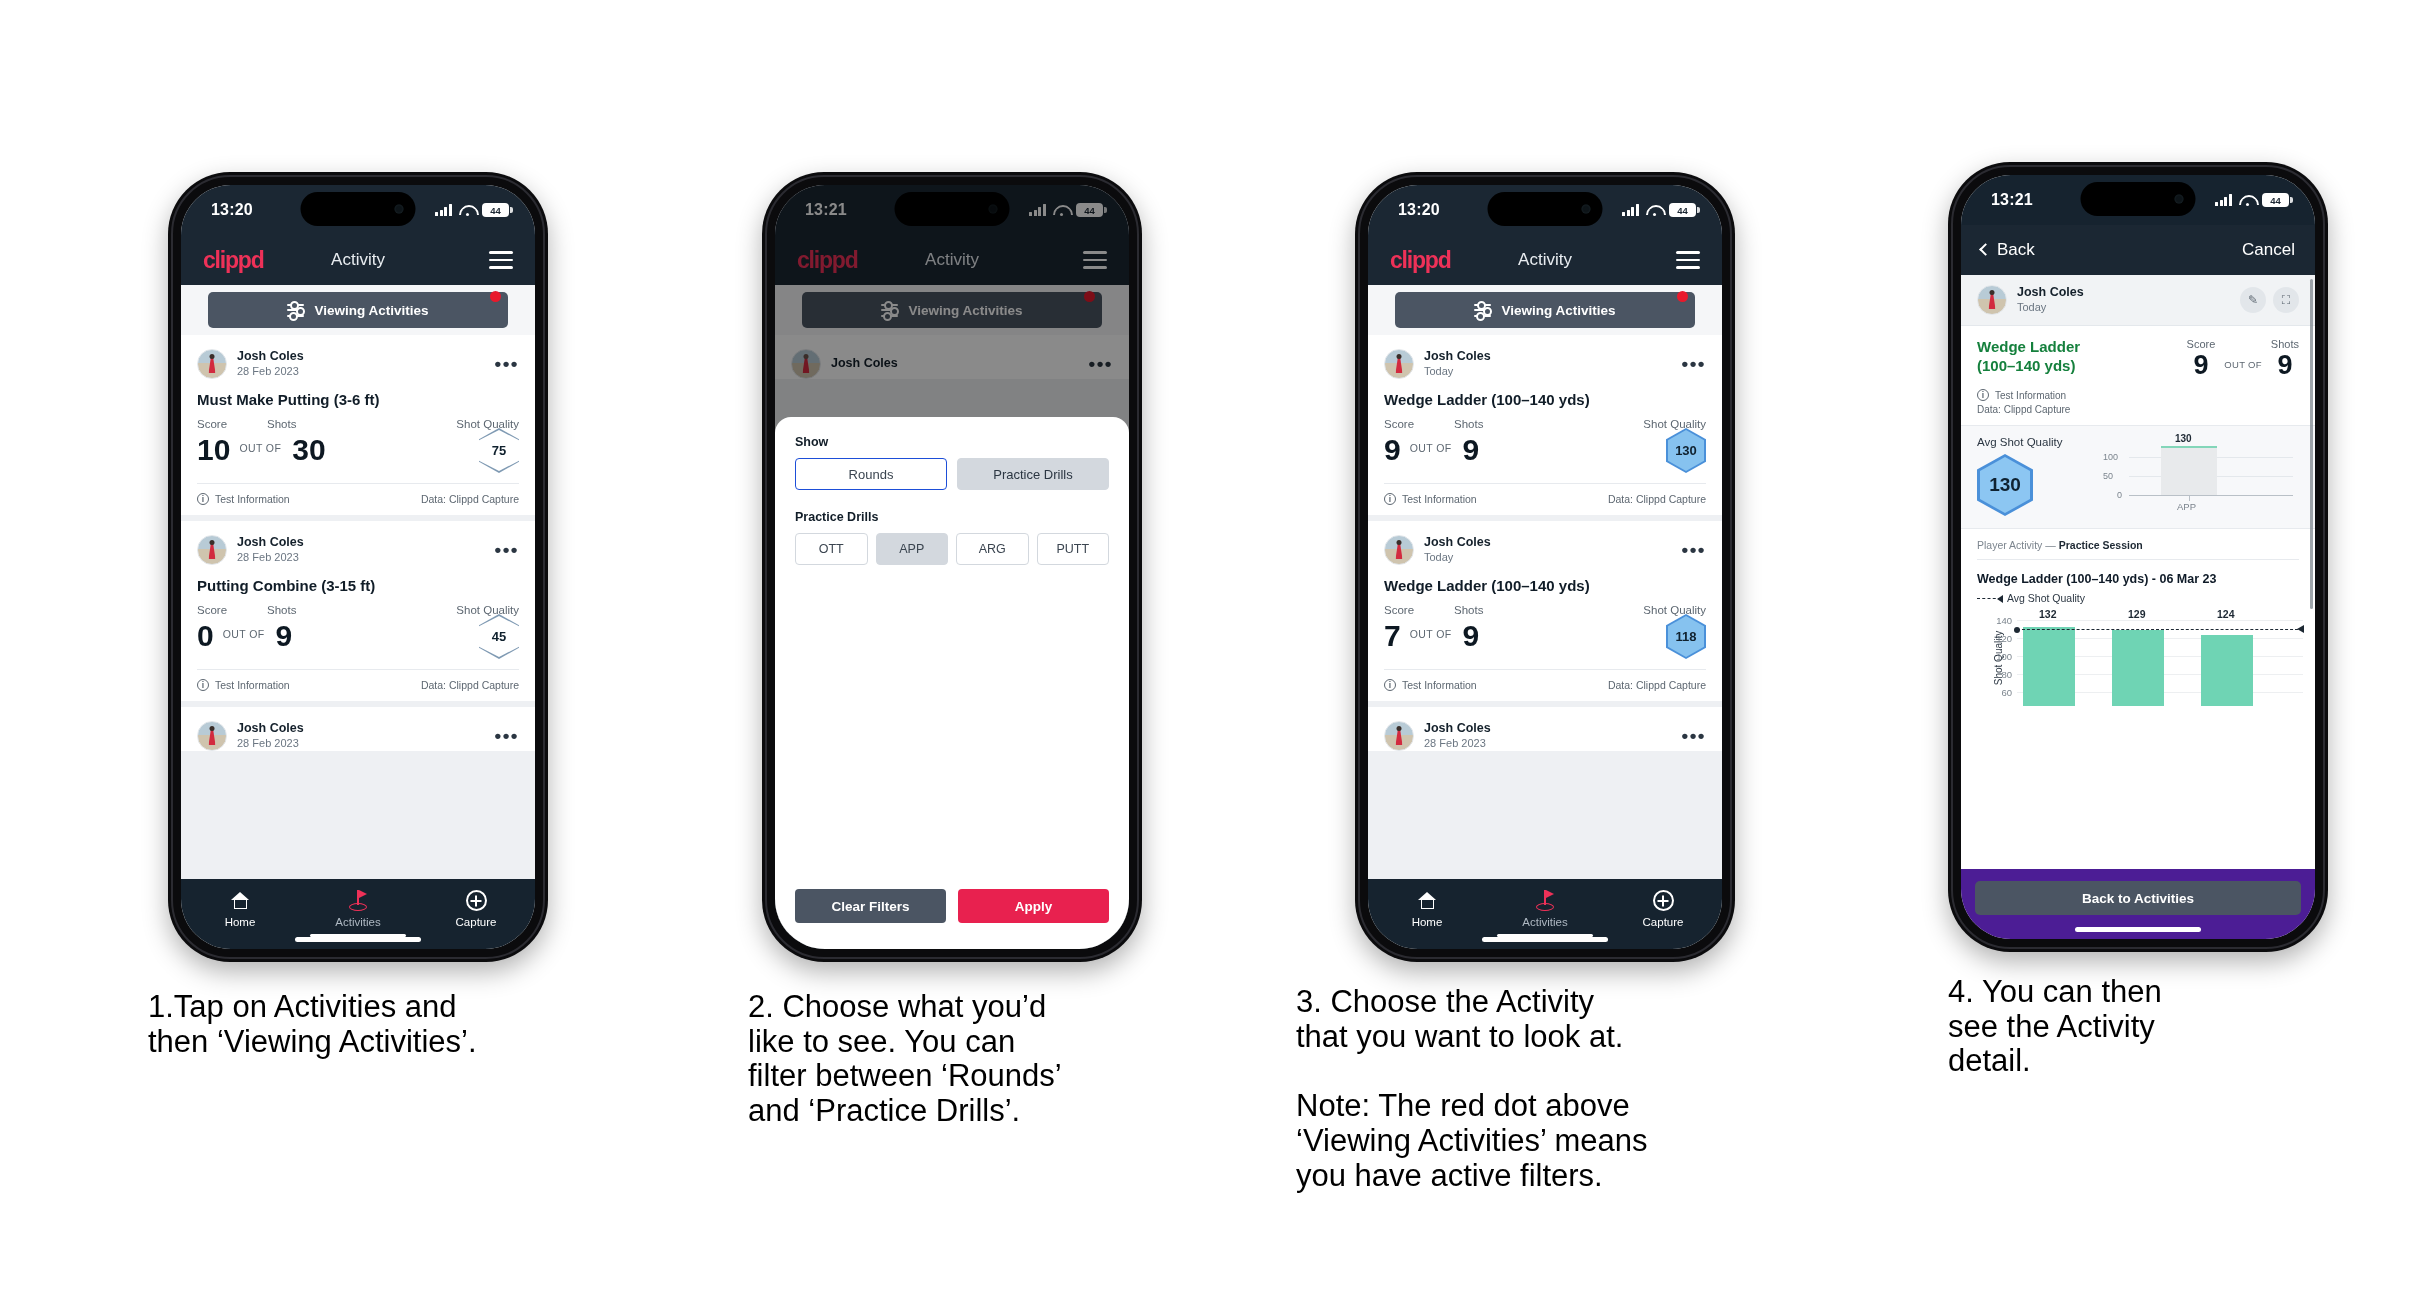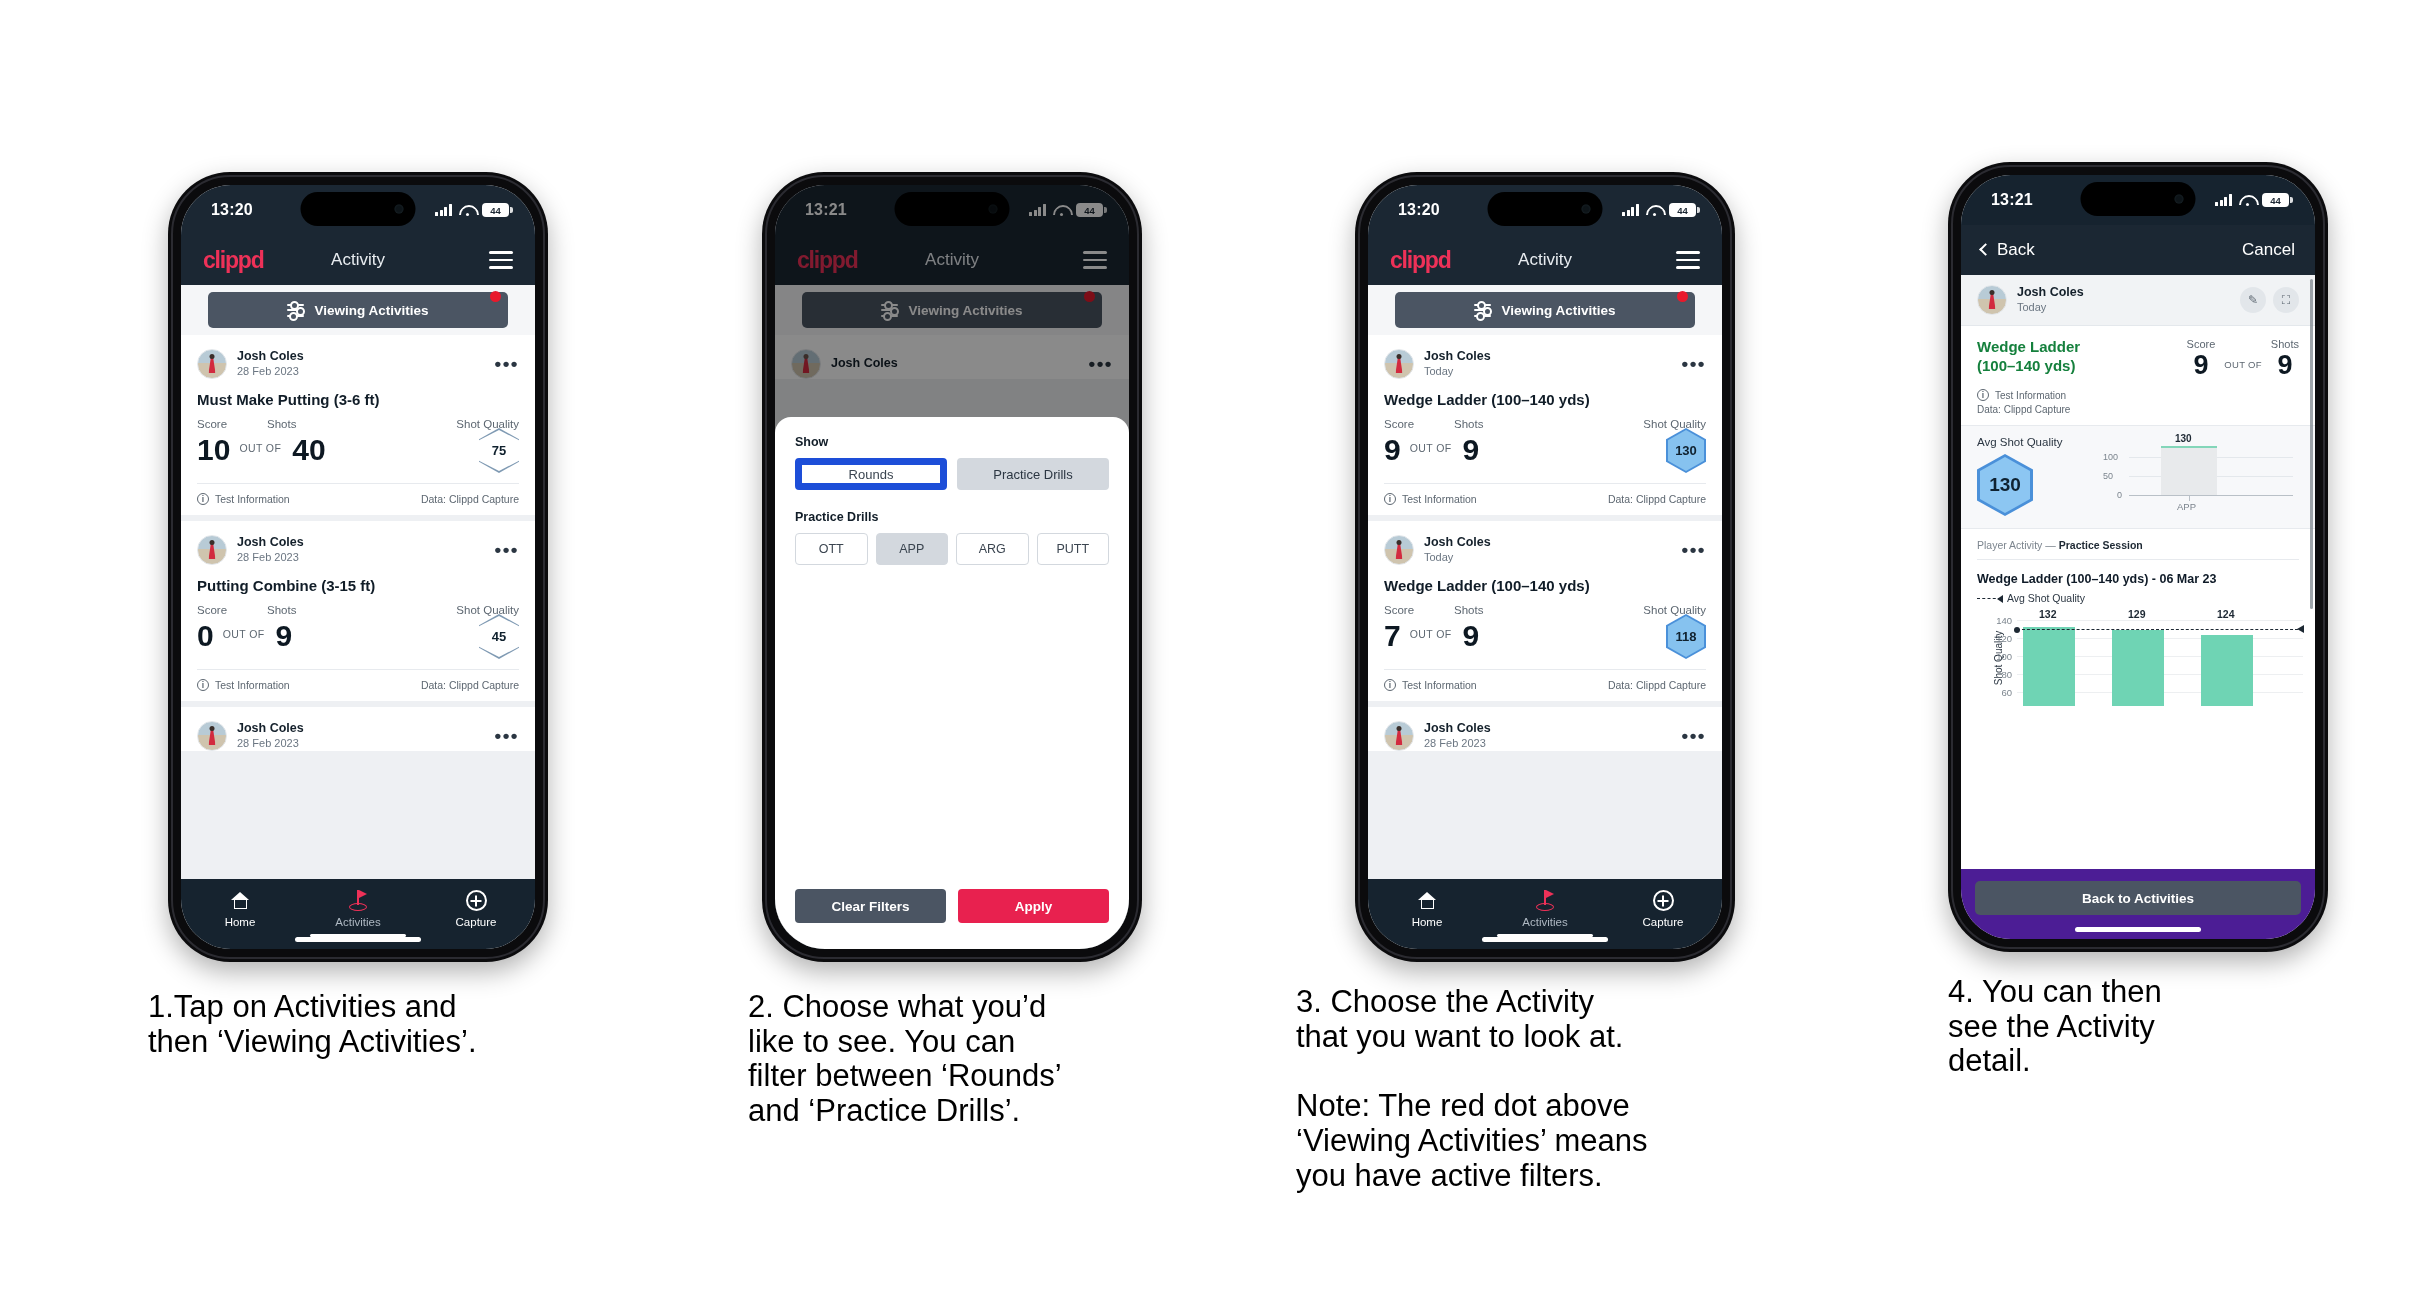--- a/index.html
+++ b/index.html
@@ -265,21 +265,21 @@
   .closebtn {
     position: absolute; right: 16px; top: 20px;
     width: 28px; height: 28px; border-radius: 50%; background: #dfe3e8;
     display: flex; align-items: center; justify-content: center;
     color: #2b3642; font-size: 16px;
   }
   .sheet-body { padding: 18px 20px 0; flex: 1 1 auto; }
   .sheet-label { font-size: 12.5px; font-weight: bold; color: #111d28; margin-bottom: 9px; }
   .seg { display: flex; gap: 10px; margin-bottom: 20px; }
   .seg .opt {
-    flex: 1; height: 32px; border-radius: 4px; border: 7px solid #1d4ed8;
+    flex: 1; height: 32px; border-radius: 4px; border: 1px solid #1d4ed8;
     background: #fff; color: #3b4550; font-size: 13px;
     display: flex; align-items: center; justify-content: center;
   }
   .seg .opt.sel { background: #d3d8de; border-color: #d3d8de; color: #2b3642; }
   .chips { display: flex; gap: 8px; }
   .chips .opt {
     flex: 1; height: 32px; border-radius: 4px; border: 1px solid #d3d8de;
     background: #fff; color: #3b4550; font-size: 12.5px;
     display: flex; align-items: center; justify-content: center;
   }
@@ -458,21 +458,21 @@
           <div class="metrics">
             <div class="m-labels">
               <div class="lab-row">
                 <span class="lab-score">Score</span>
                 <span class="lab-shots">Shots</span>
                 <span class="lab-sq">Shot Quality</span>
               </div>
               <div class="val-row">
                 <span class="big">10</span>
                 <span class="outof">OUT OF</span>
-                <span class="big">40</span>
+                <span class="big">30</span>
                 <span class="hexwrap">
                   <span class="hex outline">
                       <span>75</span>
                     </span>
                 </span>
               </div>
             </div>
           </div>
           <div class="card-foot">
             <span class="info-i">i</span>

